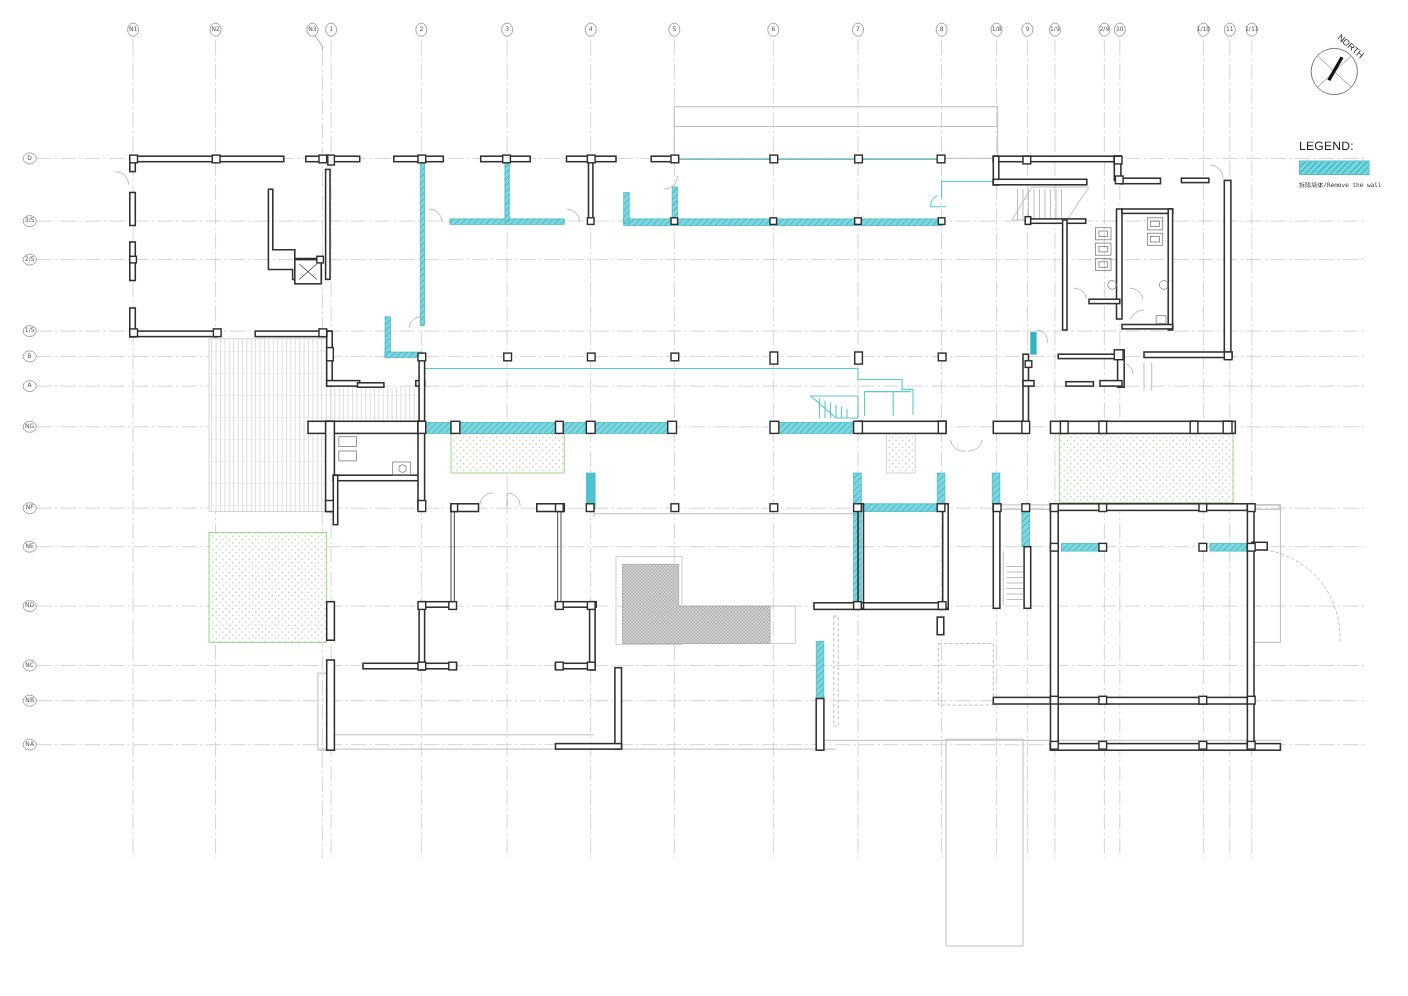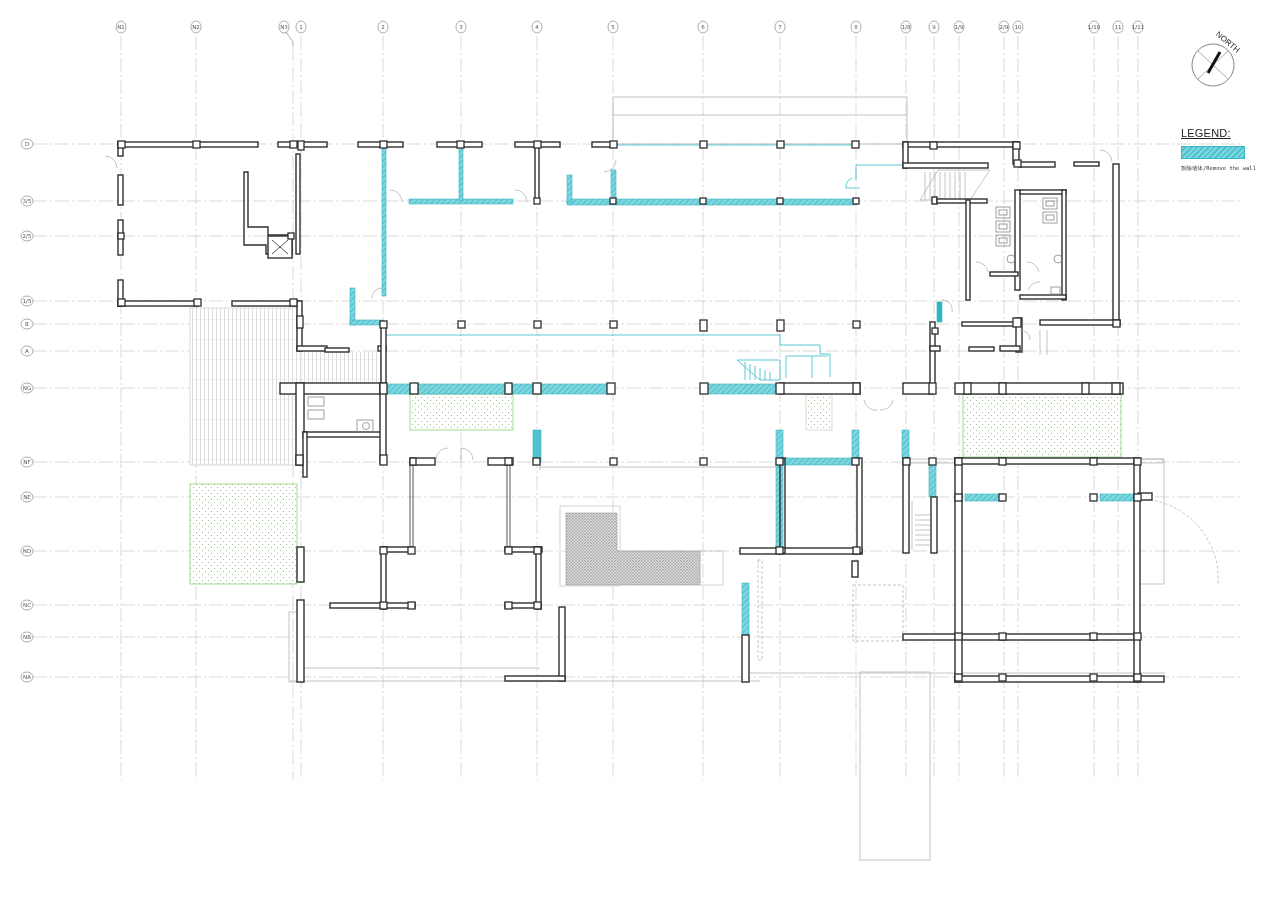--- a/index.html
+++ b/index.html
@@ -1,19 +1,19 @@
 <!DOCTYPE html>
 <html><head>
 <meta charset="utf-8">
 <style>
   html,body{margin:0;padding:0;background:#fff;}
   body{width:1280px;height:905px;position:relative;overflow:hidden;font-family:"Liberation Sans",sans-serif;}
   #plan{position:absolute;left:0;top:0;}
   .legend{position:absolute;left:1181px;top:127px;width:70px;}
-  .legend-title{font-family:"Liberation Sans",sans-serif;font-size:11px;color:#222;text-decoration:underline;letter-spacing:0.2px;}
+  .legend-title{font-family:"Liberation Sans",sans-serif;font-size:11px;color:#222;letter-spacing:0.2px;}
   .legend-swatch{margin-top:7px;width:62px;height:11px;border:1px solid #39b6c4;
      background:repeating-linear-gradient(135deg,#7fd6df 0 2px,#4cc3cf 2px 4px);}
   .legend-text{margin-top:6px;font-family:"DejaVu Sans Mono",monospace;font-size:5.5px;color:#333;white-space:nowrap;}
   .glabel{font-family:"DejaVu Sans",sans-serif;font-size:5.5px;fill:#555;text-anchor:middle;dominant-baseline:central;}
   .north-label{font-family:"Liberation Sans",sans-serif;font-size:8px;fill:#222;}
 </style>
 </head>
 <body>
 
 <svg id="plan" width="1280" height="905" viewBox="0 0 1280 905" xmlns="http://www.w3.org/2000/svg">

